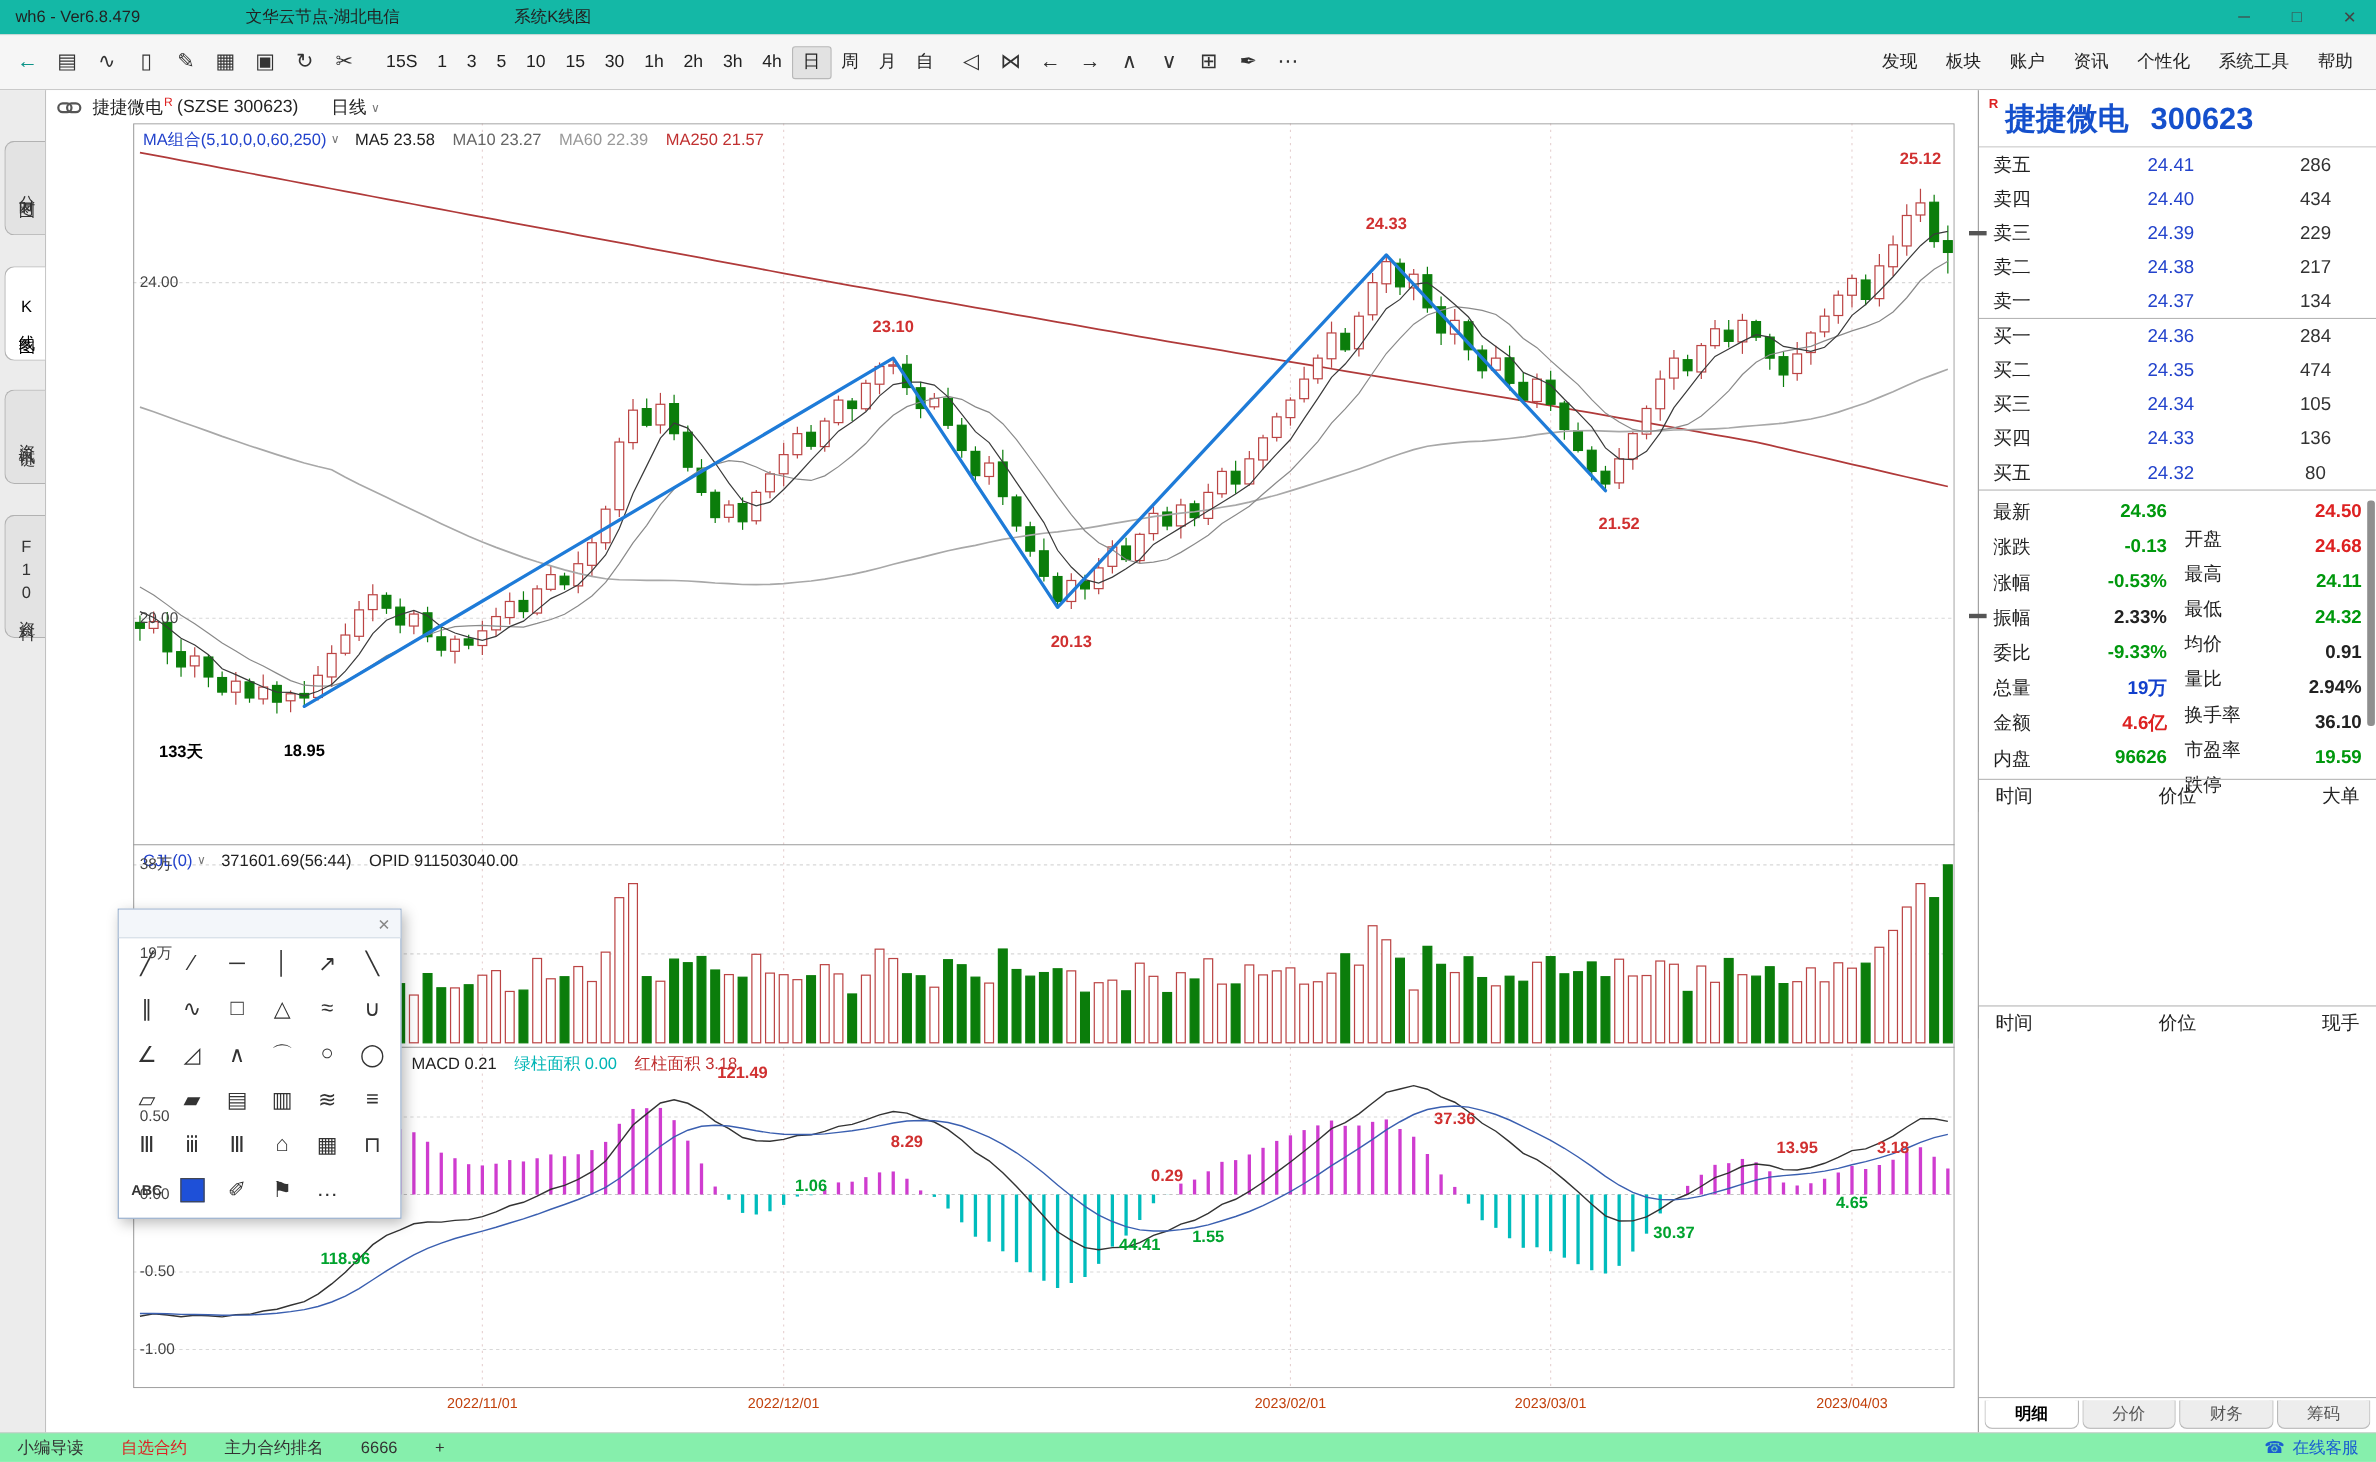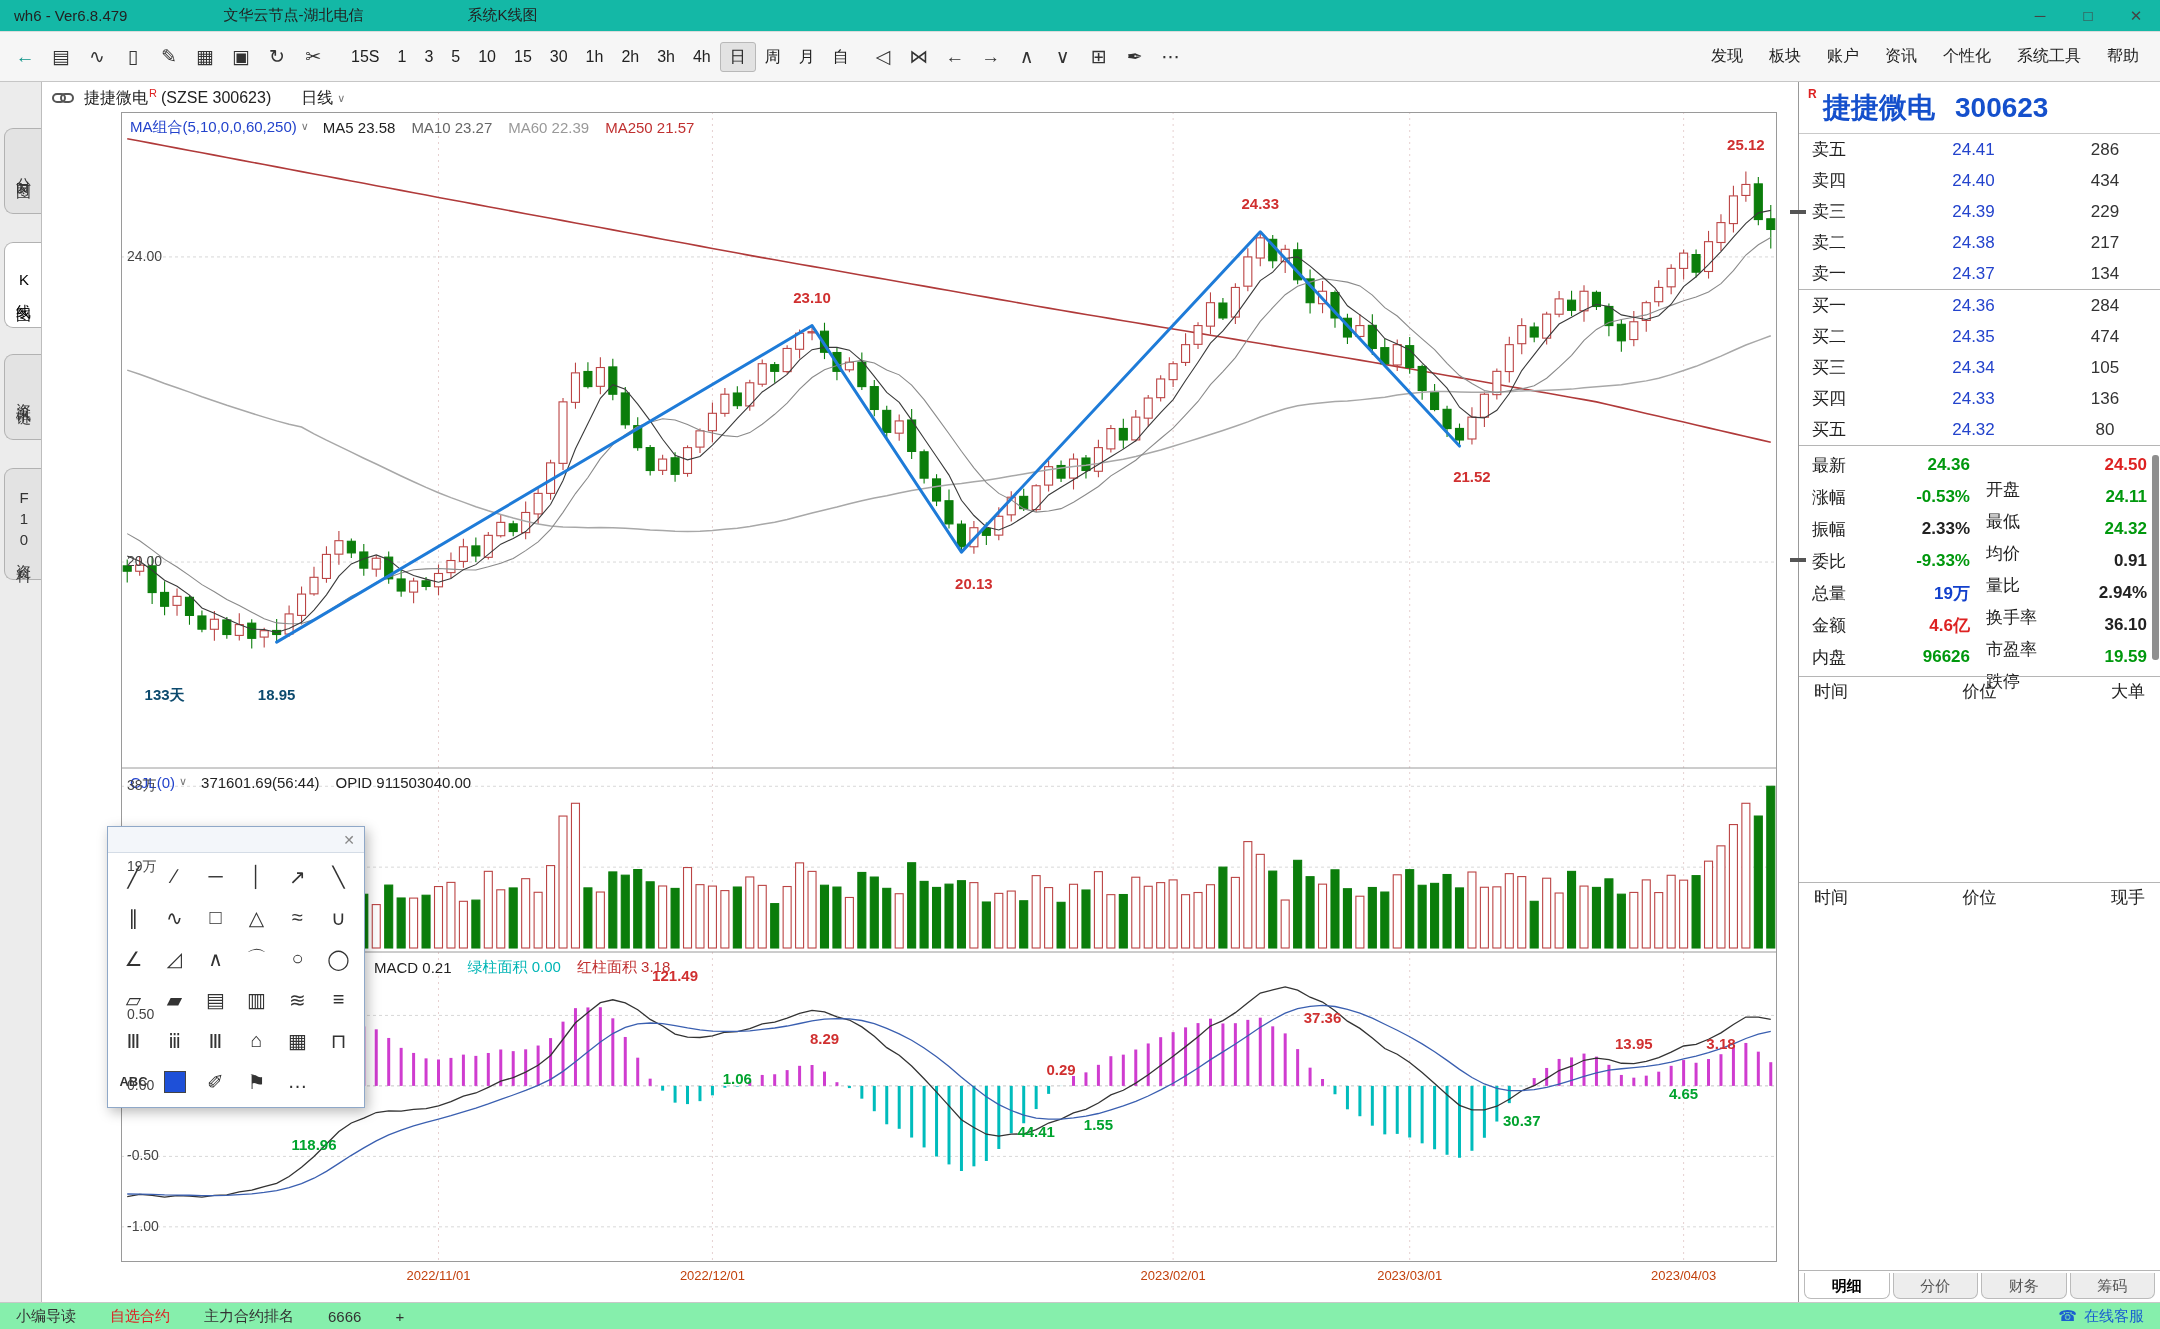--- a/index.html
+++ b/index.html
@@ -47,21 +47,21 @@
 .c-dim{color:#666;}
 .c-red{color:#c03030;}
 .c-cyan{color:#00b5b5;}
 #overlay,#axis-labels{position:absolute;left:0;top:0;right:0;bottom:0;pointer-events:none;}
 #overlay{z-index:20;}
 #axis-labels{z-index:46;}
 .axl{position:absolute;font-size:14px;color:#444;white-space:nowrap;}
 .ann{position:absolute;transform:translateX(-50%);font-size:15px;font-weight:700;white-space:nowrap;}
 .ann.red{color:#d03030;}
 .ann.green{color:#00a32e;}
-.ann.blue{color:#0c4a6e;margin-top:12px;}
+.ann.blue{color:#000000;}
 .date-label{position:absolute;transform:translateX(-50%);font-size:13px;color:#c2410c;white-space:nowrap;}
 .palette{position:absolute;left:65px;top:744px;width:258px;height:282px;background:#fff;border:1px solid #8fa8c8;box-shadow:3px 4px 12px rgba(0,0,0,.28);z-index:40;}
 .pal-title{height:26px;background:#f3f6fa;border-bottom:1px solid #d4dce6;position:relative;}
 .pal-close{position:absolute;right:4px;top:2px;width:22px;height:22px;text-align:center;line-height:22px;font-size:14px;color:#888;cursor:pointer;}
 .pal-grid{display:grid;grid-template-columns:repeat(6,1fr);padding:3px 5px;}
 .pal-cell{height:41px;display:flex;align-items:center;justify-content:center;font-size:20px;color:#333;}
 .pal-cell.abc{font-size:13px;font-weight:700;}
 .pal-swatch{width:22px;height:22px;background:#1e50d8;border:1px solid #444;}
 .right-panel{width:362px;flex:0 0 362px;background:#fff;border-left:1px solid #999;display:flex;flex-direction:column;font-size:17px;position:relative;}
 .rp-title{height:52px;flex:0 0 52px;position:relative;border-bottom:1px solid #c9c9c9;display:flex;align-items:center;padding-left:24px;}
@@ -913,20 +913,26 @@
           </div>
         </div>
       <div id="stats">
           <div class="st-row">
             <span class="st-ll">最新</span>
             <span class="st-lv v-green">24.36</span>
             <span class="st-rl">开盘</span>
             <span class="st-rv v-red">24.50</span>
           </div>
           <div class="st-row">
+            <span class="st-ll">涨跌</span>
+            <span class="st-lv v-green">-0.13</span>
+            <span class="st-rl">最高</span>
+            <span class="st-rv v-red">24.68</span>
+          </div>
+          <div class="st-row">
             <span class="st-ll">涨幅</span>
             <span class="st-lv v-green">-0.53%</span>
             <span class="st-rl">最低</span>
             <span class="st-rv v-green">24.11</span>
           </div>
           <div class="st-row">
             <span class="st-ll">振幅</span>
             <span class="st-lv v-dark">2.33%</span>
             <span class="st-rl">均价</span>
             <span class="st-rv v-green">24.32</span>

